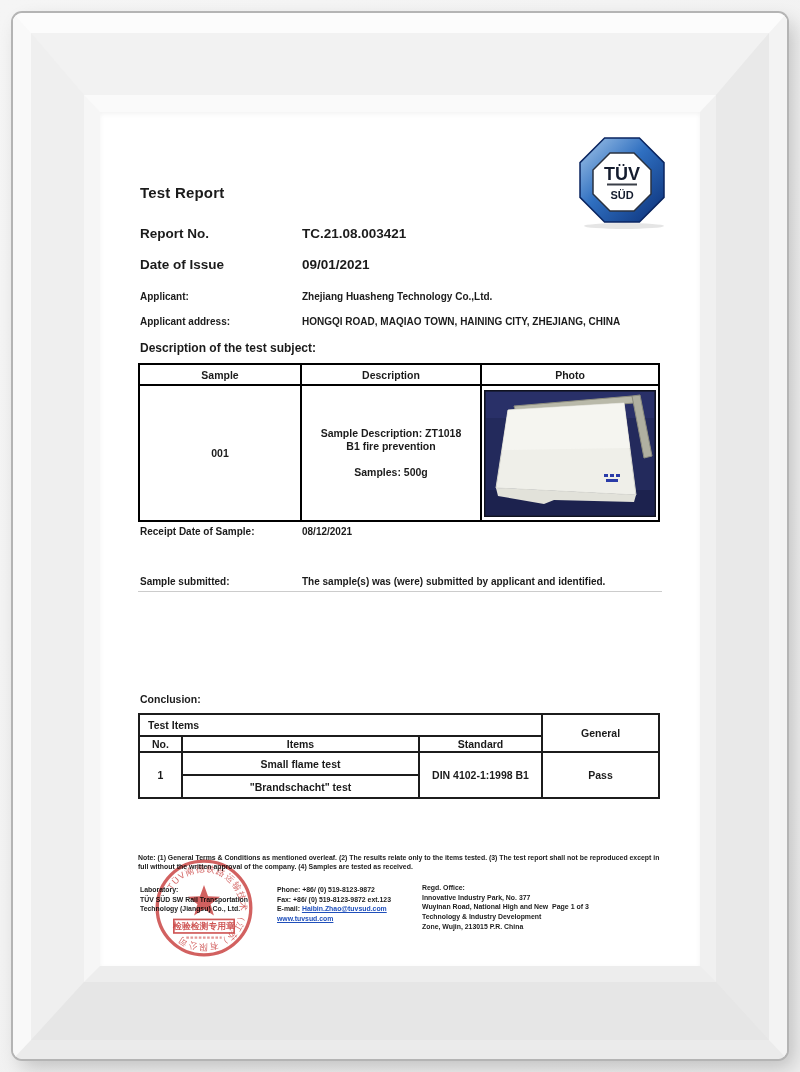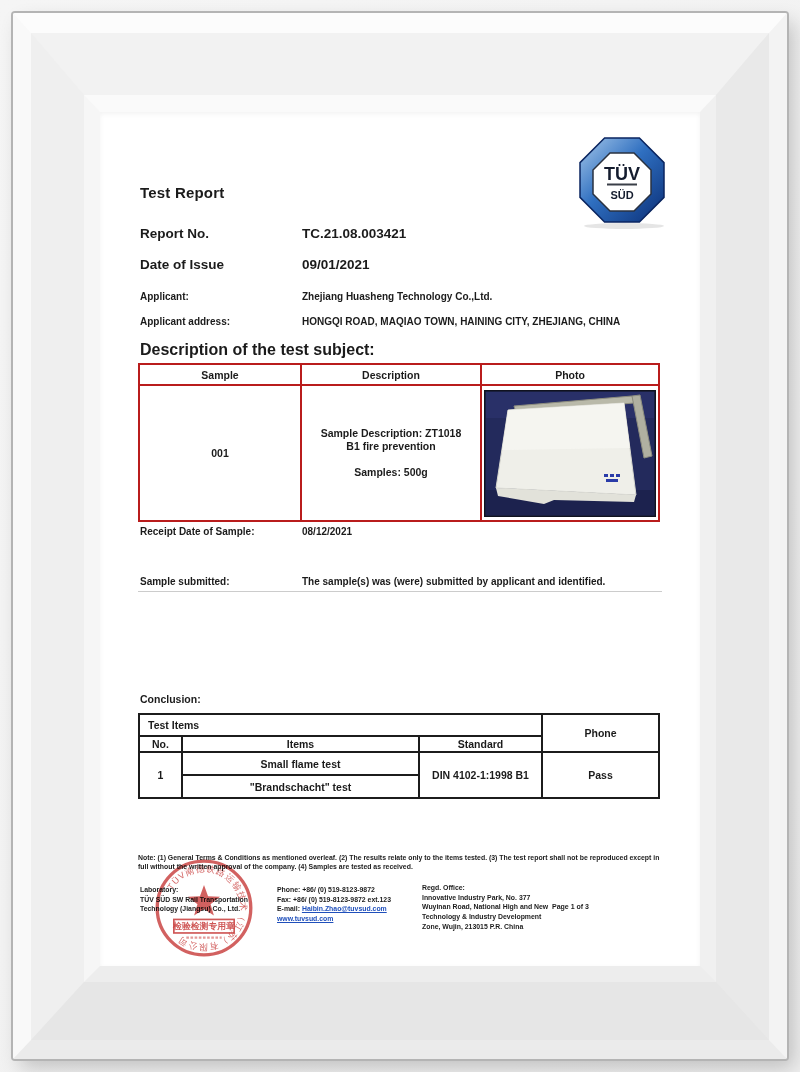--- a/index.html
+++ b/index.html
@@ -12,21 +12,21 @@
     overflow:hidden;
   }
   .scene{position:absolute;inset:0;background:linear-gradient(135deg,#f5f5f5,#efefef);}
 
   
   .f1{
     position:absolute;inset:13px;
     border-style:solid;border-width:20px 18px 19px 18px;
     border-color:#fcfcfc #f3f3f3 #ebebeb #f9f9f9;
     box-shadow:0 0 0 2px #b4b4b4, 7px 9px 20px rgba(0,0,0,.20);
-    border-radius:2px;
+    border-radius:9px;
   }
   .f2{
     position:absolute;inset:0;
     border-style:solid;border-width:62px 53px 58px 53px;
     border-color:#f2f2f2 #e9e9e9 #e6e6e6 #efefef;
   }
   .f3{
     position:absolute;inset:0;
     border-style:solid;border-width:17px 16px 16px 16px;
     border-color:#fafafa #f0f0f0 #ededed #f6f6f6;
@@ -37,26 +37,26 @@
   }
 
   
   .abs{position:absolute;}
   .title{left:40px;top:72px;font-size:15px;font-weight:bold;letter-spacing:.2px;}
   .kv{left:40px;right:26px;height:18px;}
   .kv .k{position:absolute;left:0;top:0;font-weight:bold;}
   .kv .v{position:absolute;left:162px;top:0;font-weight:bold;white-space:nowrap;}
   .big{font-size:13.5px;}
   .small{font-size:10px;}
-  .desc-heading{left:40px;top:229px;font-size:16px;font-weight:bold;}
+  .desc-heading{left:40px;top:229px;font-size:12px;font-weight:bold;}
 
   
   table{border-collapse:collapse;table-layout:fixed;}
   .sample-table{left:38px;top:251px;width:520px;}
-  .sample-table td{border:2px solid #b91c1c;text-align:center;vertical-align:middle;
+  .sample-table td{border:2px solid #000000;text-align:center;vertical-align:middle;
     font-size:10.5px;font-weight:bold;padding:1px;}
   .sample-table .hdr td{height:17px;}
   .sample-table .body-row td{height:132px;}
   .desc-cell div{margin:4px 12px;line-height:1.25;}
   .photo-cell{padding:0 !important;}
   .photo-cell svg{display:block;margin:2px auto;}
 
   .result-table{left:38px;top:601px;width:520px;padding-left:8px;}
   .result-table td{border:2px solid #1c1c1c;text-align:center;vertical-align:middle;
     font-size:10.5px;font-weight:bold;padding:0 2px;}
@@ -186,21 +186,21 @@
           <table class="abs result-table">
             <colgroup>
                 <col style="width:43px">
                 <col style="width:237px">
                 <col style="width:123px">
                 <col style="width:117px">
               </colgroup>
             <tbody>
                 <tr>
               <td colspan="3" class="ti-cell">Test Items</td>
-              <td rowspan="2">Phone</td>
+              <td rowspan="2">General</td>
             </tr>
             <tr class="sub">
               <td>No.</td>
               <td>Items</td>
               <td>Standard</td>
             </tr>
             <tr class="r1">
               <td rowspan="2">1</td>
               <td>Small flame test</td>
               <td rowspan="2">DIN 4102-1:1998 B1</td>

